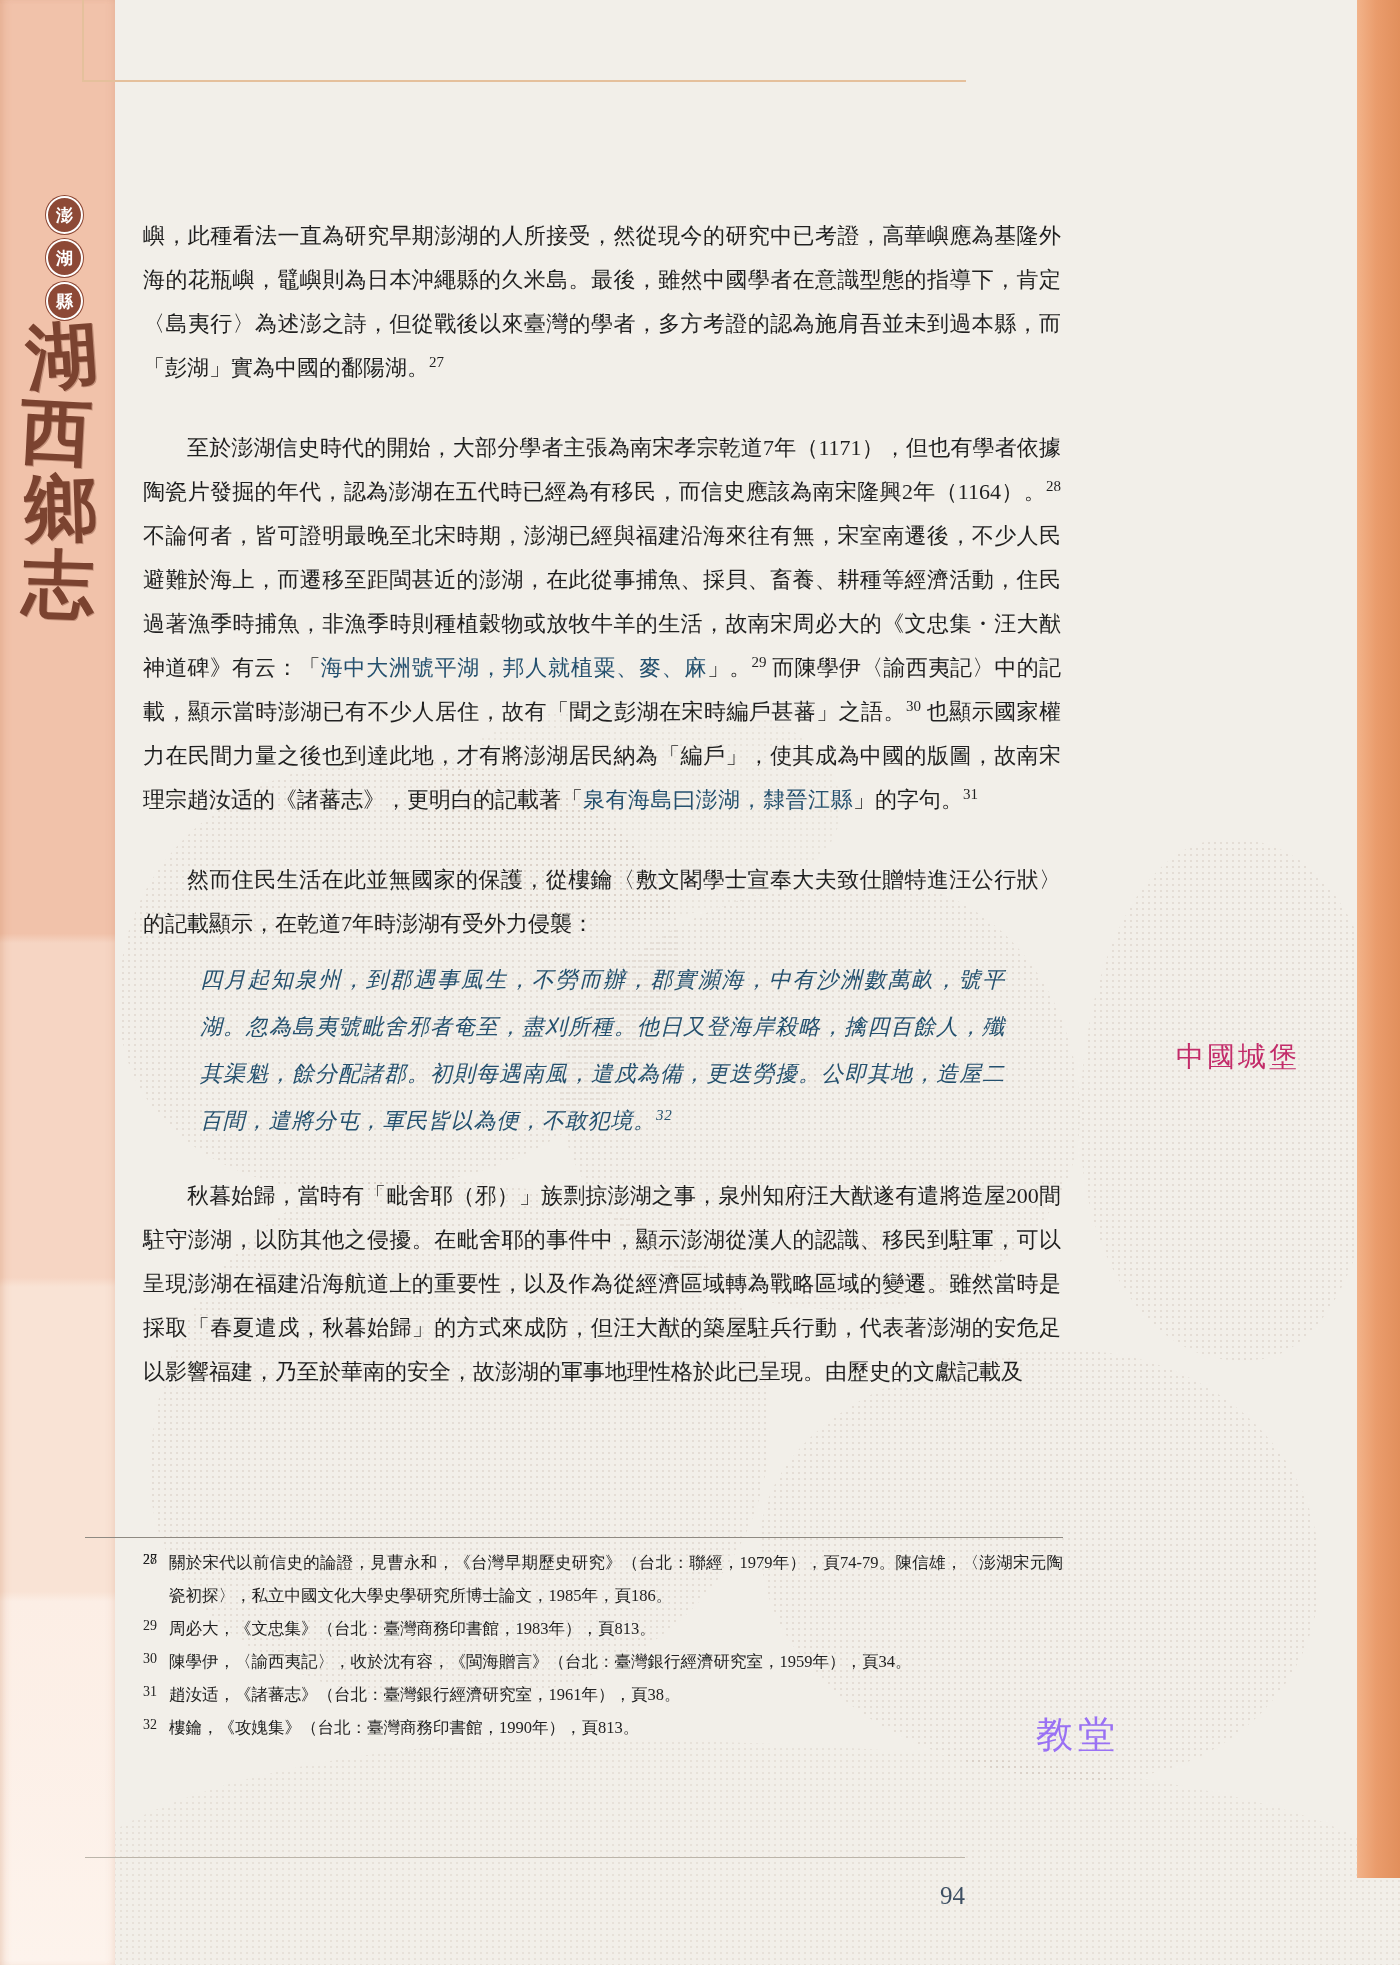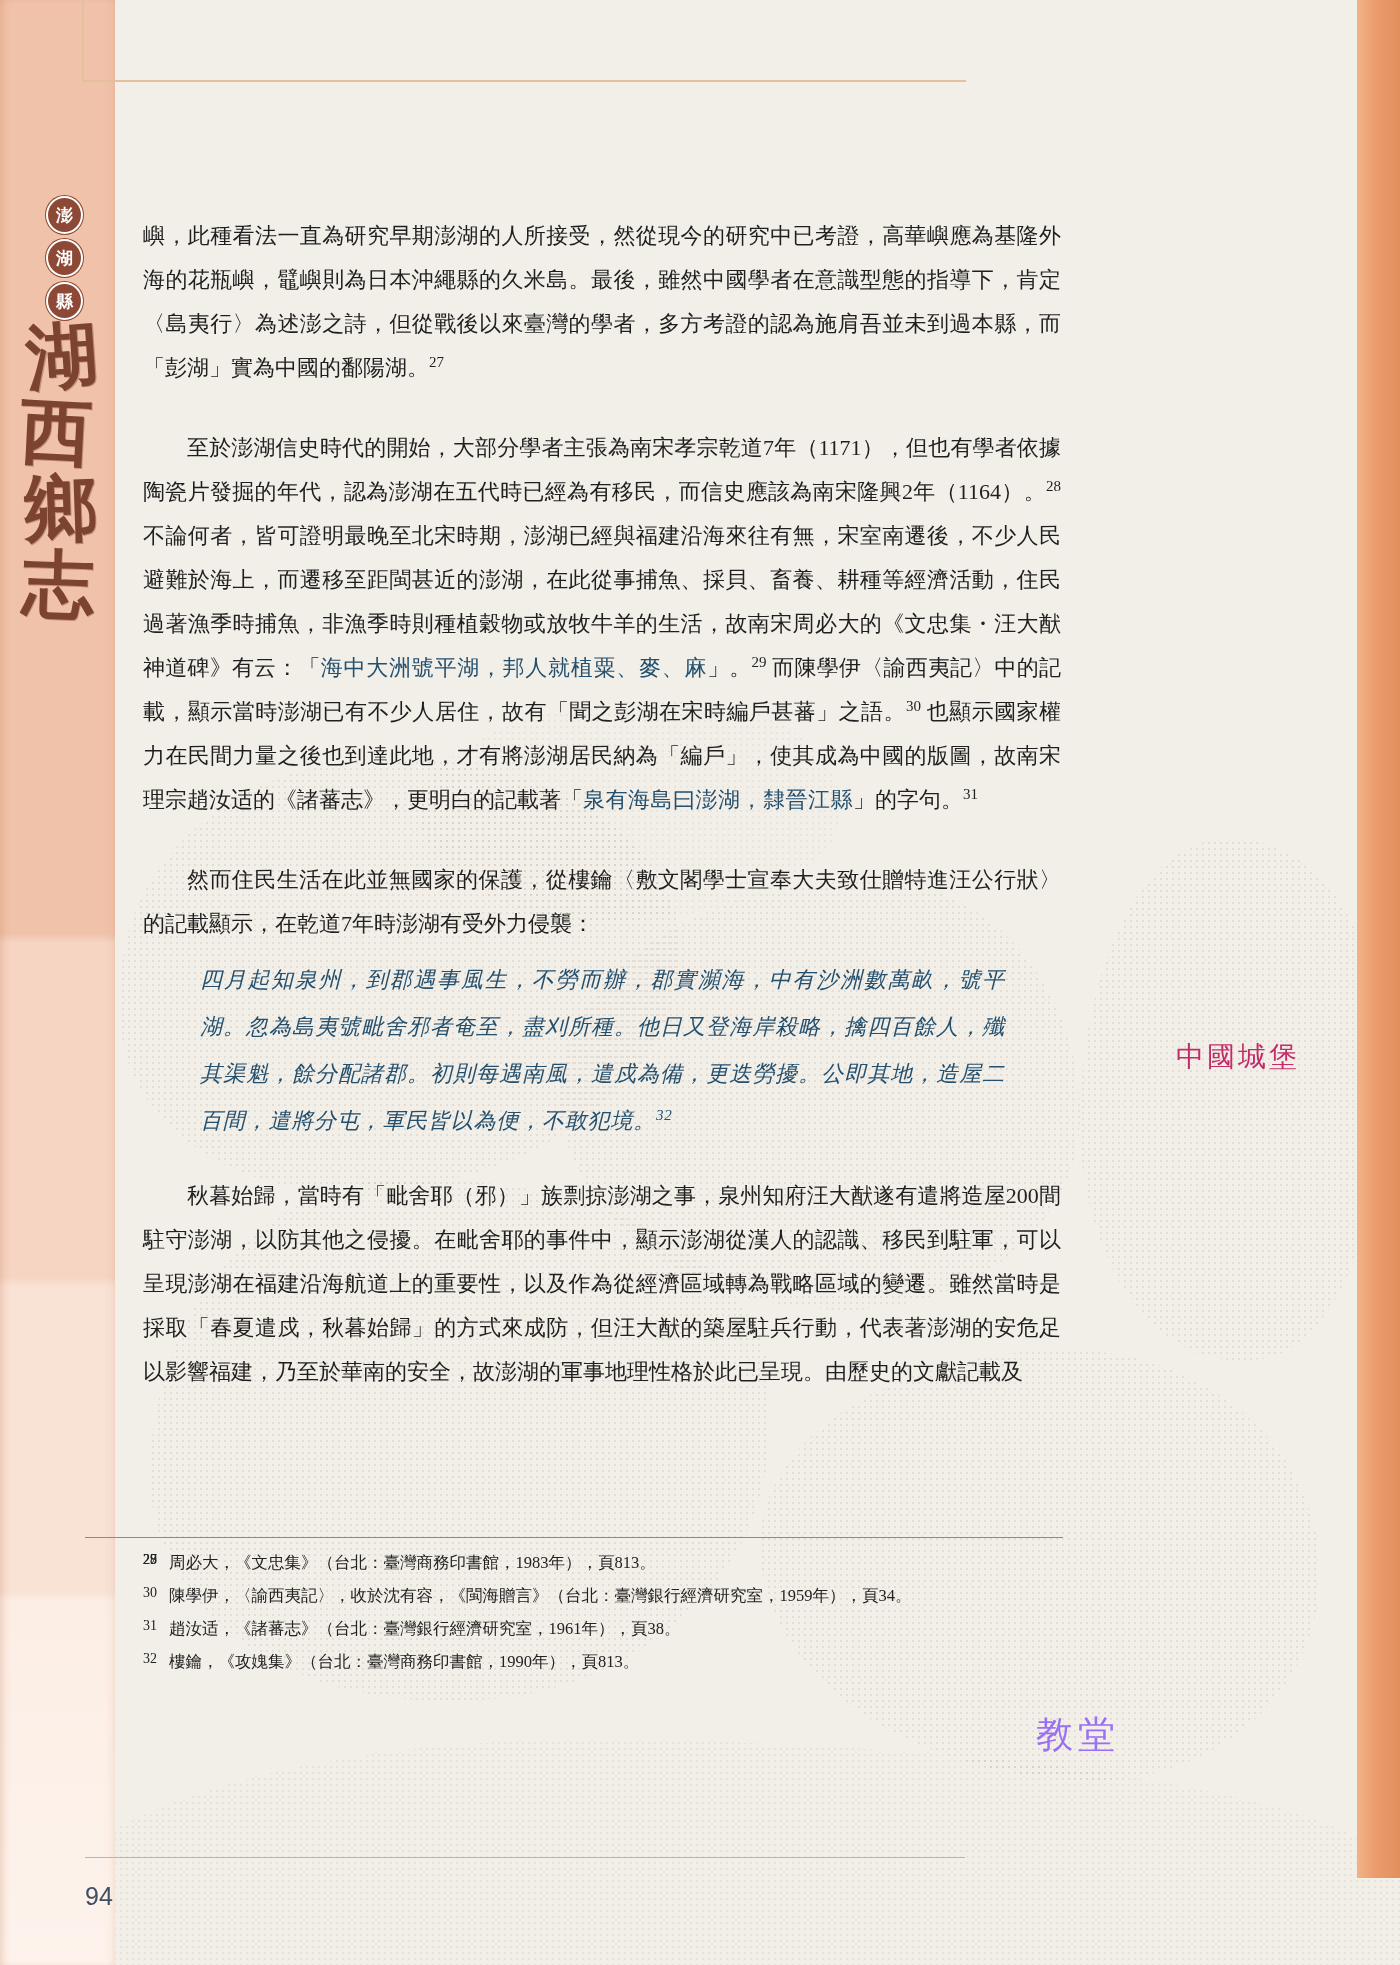--- a/index.html
+++ b/index.html
@@ -112,23 +112,23 @@
   .fn-num{
     position:absolute;left:0;top:-3px;
     font-size:14px;
   }
   .fn-text{display:inline;}
 
   
   .bottom-rule{position:absolute;left:85px;top:1857px;width:880px;height:1px;background:#bcb5aa;}
   .page-number{
     position:absolute;left:85px;top:1882px;width:880px;
-    text-align:left;
+    text-align:right;
     font-size:25px;color:#3d4f63;
-    font-family:Liberation Sans, sans-serif;
+    font-family:Liberation Serif, serif;
   }
 </style>
 </head>
 <body>
 
 <div class="page">
 
   <div class="map-bg">
     <div class="blob b1"></div>
     <div class="blob b2"></div>
@@ -173,21 +173,21 @@
         <p class="pre-quote"><span>然而住民生活在此並無國家的保護，從樓鑰〈敷文閣學士宣奉大夫致仕贈特進汪公行狀〉的記載顯示，在乾道7年時澎湖有受外力侵襲：</span></p>
         <p class="quote"><span>四月起知泉州，到郡遇事風生，不勞而辦，郡實瀕海，中有沙洲數萬畝，號平湖。忽為島夷號毗舍邪者奄至，盡刈所種。他日又登海岸殺略，擒四百餘人，殲其渠魁，餘分配諸郡。初則每遇南風，遣戍為備，更迭勞擾。公即其地，造屋二百間，遣將分屯，軍民皆以為便，不敢犯境。</span><sup>32</sup></p>
         <p><span>秋暮始歸，當時有「毗舍耶（邪）」族剽掠澎湖之事，泉州知府汪大猷遂有遣將造屋200間駐守澎湖，以防其他之侵擾。在毗舍耶的事件中，顯示澎湖從漢人的認識、移民到駐軍，可以呈現澎湖在福建沿海航道上的重要性，以及作為從經濟區域轉為戰略區域的變遷。雖然當時是採取「春夏遣戍，秋暮始歸」的方式來成防，但汪大猷的築屋駐兵行動，代表著澎湖的安危足以影響福建，乃至於華南的安全，故澎湖的軍事地理性格於此已呈現。由歷史的文獻記載及</span></p>
       </div>
   </main>
 
   <div class="fn-rule"></div>
   <section class="footnotes">
     <div id="fn-list">
         <div class="fn"><span class="fn-num">27</span></div>
-        <div class="fn"><span class="fn-num">28</span></div>
+        <div class="fn"><span class="fn-num">28</span><span class="fn-text">關於宋代以前信史的論證，見曹永和，《台灣早期歷史研究》（台北：聯經，1979年），頁74-79。陳信雄，〈澎湖宋元陶瓷初探〉，私立中國文化大學史學研究所博士論文，1985年，頁186。</span></div>
         <div class="fn"><span class="fn-num">29</span><span class="fn-text">周必大，《文忠集》（台北：臺灣商務印書館，1983年），頁813。</span></div>
         <div class="fn"><span class="fn-num">30</span><span class="fn-text">陳學伊，〈諭西夷記〉，收於沈有容，《閩海贈言》（台北：臺灣銀行經濟研究室，1959年），頁34。</span></div>
         <div class="fn"><span class="fn-num">31</span><span class="fn-text">趙汝适，《諸蕃志》（台北：臺灣銀行經濟研究室，1961年），頁38。</span></div>
         <div class="fn"><span class="fn-num">32</span><span class="fn-text">樓鑰，《攻媿集》（台北：臺灣商務印書館，1990年），頁813。</span></div>
       </div>
   </section>
 
   <div class="bottom-rule"></div>
   <div class="page-number">94</div>
 

